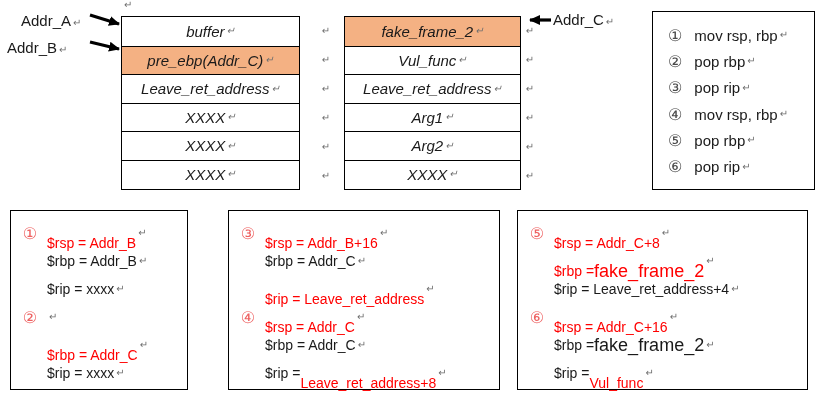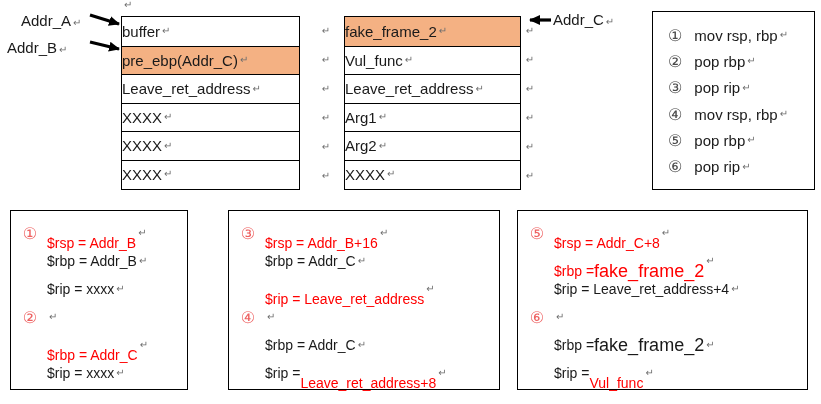--- a/index.html
+++ b/index.html
@@ -10,21 +10,21 @@
   #canvas{
     position:relative; width:821px; height:404px; background:#fff;
     font-family:"Liberation Sans", sans-serif; color:var(--c-ink);
     overflow:hidden;
   }
   
   .stack-table{position:absolute; top:16px; height:174px; border:1.6px solid var(--c-border); box-sizing:border-box; background:#fff; z-index:1;}
   #stack-a{left:121px; width:179px;}
   #stack-b{left:344px; width:177px;}
   .stack-row{height:28.5px; box-sizing:border-box; border-top:1.3px solid var(--c-border);
-    display:flex; align-items:center; justify-content:flex-start; font-size:15px; white-space:nowrap;}
+    display:flex; align-items:center; justify-content:center; font-size:15px; white-space:nowrap;font-style:italic;}
   .stack-row:first-child{border-top:none;}
   .stack-row.hl{background:var(--c-hl);}
   
   .pilcrow{font-size:10px; color:var(--c-mark); margin-left:2px; line-height:1;}
   .pil-col{position:absolute; top:16px; width:12px; z-index:1;}
   #pil-col-mid{left:320px;}
   #pil-col-right{left:524px;}
   .pil-col .pilcrow{display:flex; align-items:center; justify-content:center; height:29px; margin:0;}
   .pil-lone{position:absolute; left:122px; top:0px; z-index:1;}
   
@@ -214,20 +214,21 @@
           <span class="seg">$rbp = Addr_C</span>
           <span class="pilcrow">↵</span>
         </div>
         <div class="state-line">
           <span class="state-num"></span>
           <span class="seg red">$rip = Leave_ret_address</span>
           <span class="pilcrow">↵</span>
         </div>
         <div class="state-line">
           <span class="state-num">④</span>
+          <span class="seg red">$rsp = Addr_C</span>
           <span class="pilcrow">↵</span>
         </div>
         <div class="state-line">
           <span class="state-num"></span>
           <span class="seg">$rbp = Addr_C</span>
           <span class="pilcrow">↵</span>
         </div>
         <div class="state-line">
           <span class="state-num"></span>
           <span class="seg">$rip = </span>
@@ -247,20 +248,21 @@
           <span class="seg red big">fake_frame_2</span>
           <span class="pilcrow">↵</span>
         </div>
         <div class="state-line">
           <span class="state-num"></span>
           <span class="seg">$rip = Leave_ret_address+4</span>
           <span class="pilcrow">↵</span>
         </div>
         <div class="state-line">
           <span class="state-num">⑥</span>
+          <span class="seg red">$rsp = Addr_C+16</span>
           <span class="pilcrow">↵</span>
         </div>
         <div class="state-line">
           <span class="state-num"></span>
           <span class="seg">$rbp = </span>
           <span class="seg big">fake_frame_2</span>
           <span class="pilcrow">↵</span>
         </div>
         <div class="state-line">
           <span class="state-num"></span>

